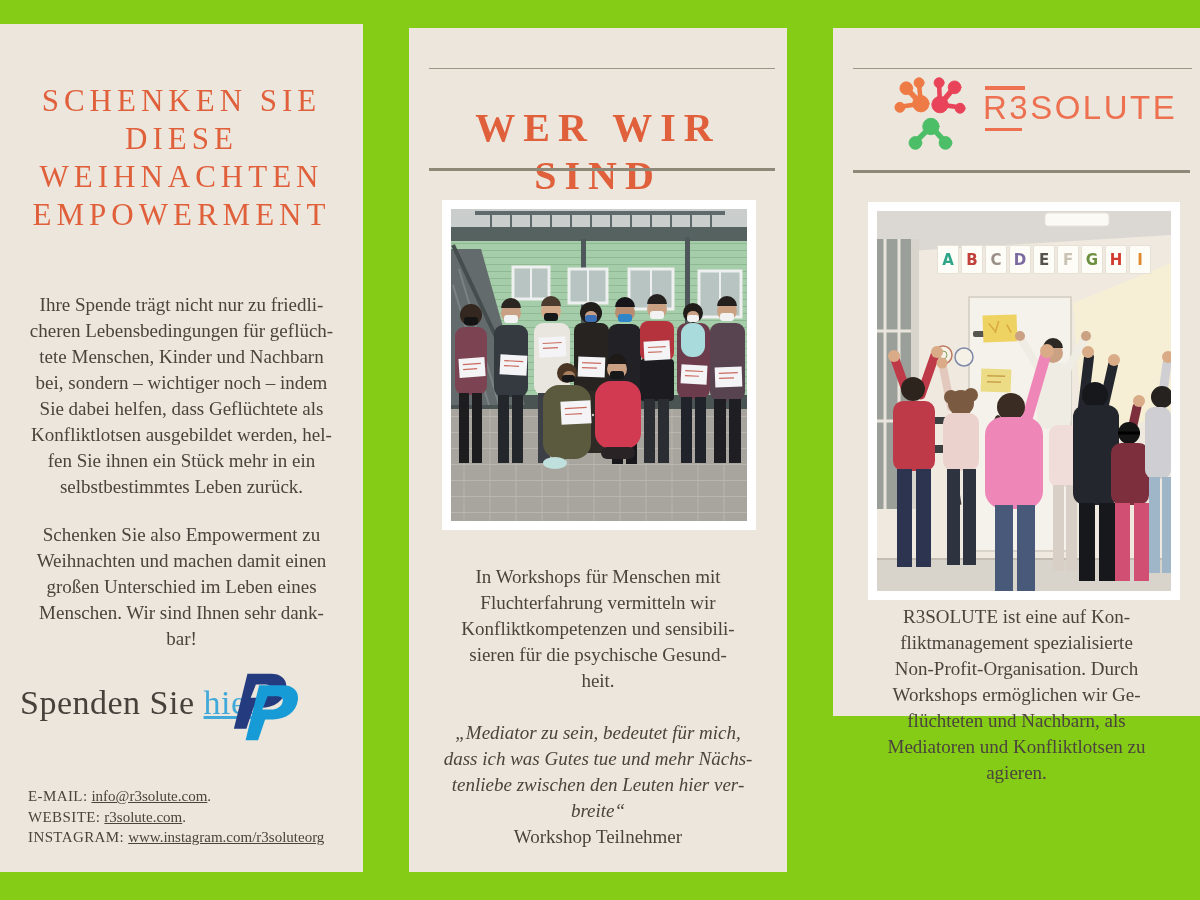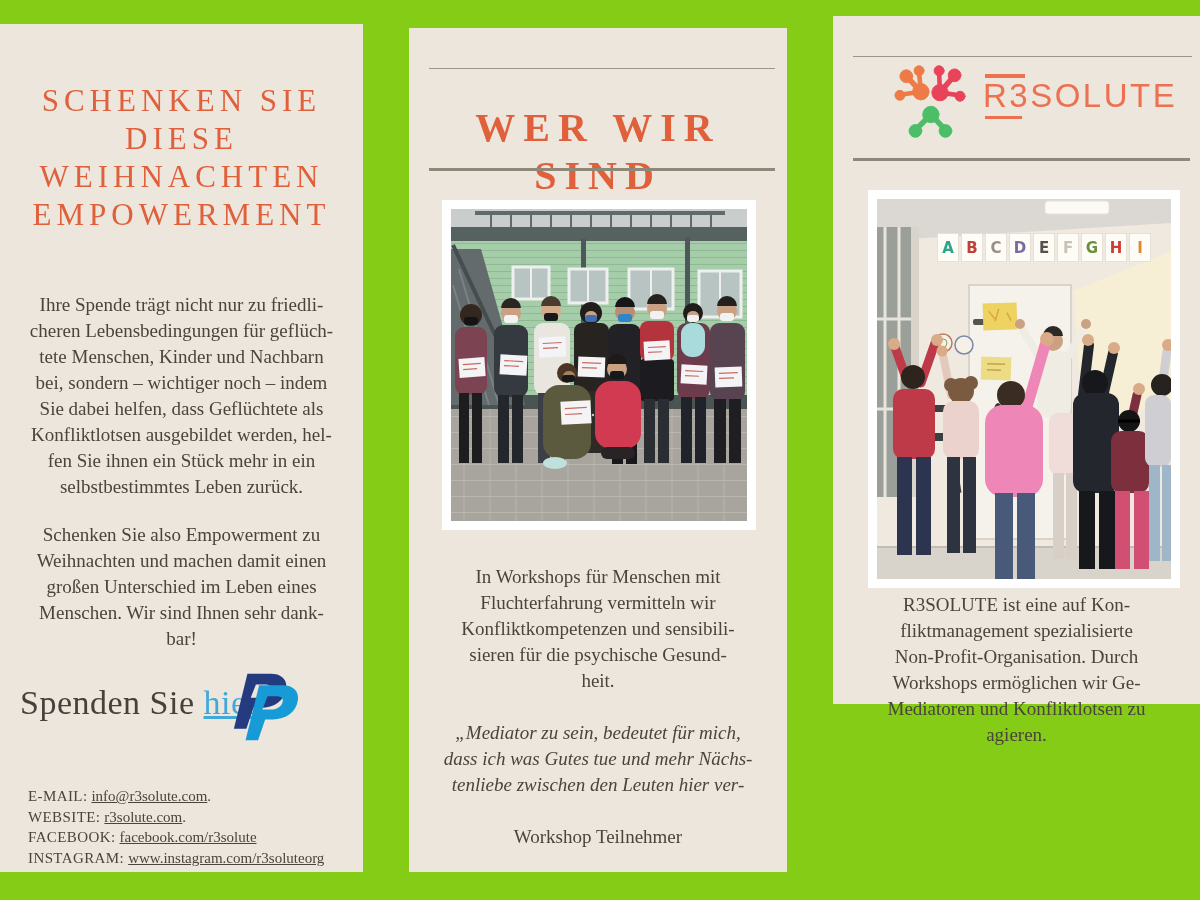--- a/index.html
+++ b/index.html
@@ -1,21 +1,21 @@
 <!DOCTYPE html>
 <html><head>
 <meta charset="utf-8">
 <style>
   html,body{margin:0;padding:0;background:#fff;}
   .canvas{position:relative;width:1200px;height:900px;background:#84cc16;overflow:hidden;
           font-family:"Liberation Serif",serif;color:#4b443c;}
   .panel{position:absolute;background:#ece6dc;}
   #panel-left{left:0;top:24px;width:363px;height:848px;}
   #panel-mid{left:409px;top:28px;width:378px;height:844px;}
-  #panel-right{left:833px;top:16px;width:367px;height:688px;}
+  #panel-right{left:833px;top:28px;width:367px;height:688px;}
 
   .rule{position:absolute;left:20px;right:12px;height:1px;background:#9b9685;}
   .rule.thick{height:3px;background:#8d8878;}
 
   .center-lines{text-align:center;}
   .left-title{position:absolute;top:58px;left:0;right:0;font-size:31px;line-height:38px;
               letter-spacing:5px;color:#e0603c;}
   .mid-title{position:absolute;top:60px;left:0;right:0;font-size:40px;line-height:48px;
              letter-spacing:8px;color:#e0603c;}
   .body-par{position:absolute;left:10px;right:10px;font-size:19px;line-height:26px;text-align:center;}
@@ -93,23 +93,20 @@
       </svg>
     </div>
 
     <div class="contacts">
 
     <div class="contact-line">
         <span class="contact-label">E-MAIL:</span><a class="contact-link">info@r3solute.com</a><span>.</span>
       </div>
         <div class="contact-line">
         <span class="contact-label">WEBSITE:</span><a class="contact-link">r3solute.com</a><span>.</span>
-      </div>
-        <div class="contact-line">
-        <span class="contact-label">FACEBOOK:</span><a class="contact-link">facebook.com/r3solute</a><span></span>
       </div>
         <div class="contact-line">
         <span class="contact-label">INSTAGRAM:</span><a class="contact-link">www.instagram.com/r3soluteorg</a><span></span>
       </div>
       </div>
   </section>
 
   <section class="panel" id="panel-mid">
     <div class="rule" style="top:40px"></div>
     <h2 class="mid-title center-lines" style="margin:16px;font-weight:700">WER WIR SIND</h2>
@@ -278,20 +275,21 @@
         <div>Konfliktkompetenzen und sensibili-</div>
         <div>sieren für die psychische Gesund-</div>
         <div>heit.</div>
       </div>
 
     <div class="body-par quote" style="top:692px">
 
     <div class="qline">„Mediator zu sein, bedeutet für mich,</div>
         <div class="qline">dass ich was Gutes tue und mehr Nächs-</div>
         <div class="qline">tenliebe zwischen den Leuten hier ver-</div>
+        <div class="qline">breite“</div>
       </div>
     <div class="body-par" style="top:796px">Workshop Teilnehmer</div>
   </section>
 
   <section class="panel" id="panel-right">
     <div class="rule" style="top:40px;right:8px"></div>
 
     <div class="logo-mark">
       <svg viewBox="0 0 90 90" width="82" height="82">
         <g stroke-linecap="round">
@@ -443,17 +441,18 @@
           <div class="letter-card" style="color: rgb(224, 138, 46);">I</div>
         </div>
     </div>
 
     <div class="body-par" style="top:576px">
 
     <div>R3SOLUTE ist eine auf Kon-</div>
         <div>fliktmanagement spezialisierte</div>
         <div>Non-Profit-Organisation. Durch</div>
         <div>Workshops ermöglichen wir Ge-</div>
+        <div>flüchteten und Nachbarn, als</div>
         <div>Mediatoren und Konfliktlotsen zu</div>
         <div>agieren.</div>
       </div>
   </section>
 </div>
 
 </body></html>

